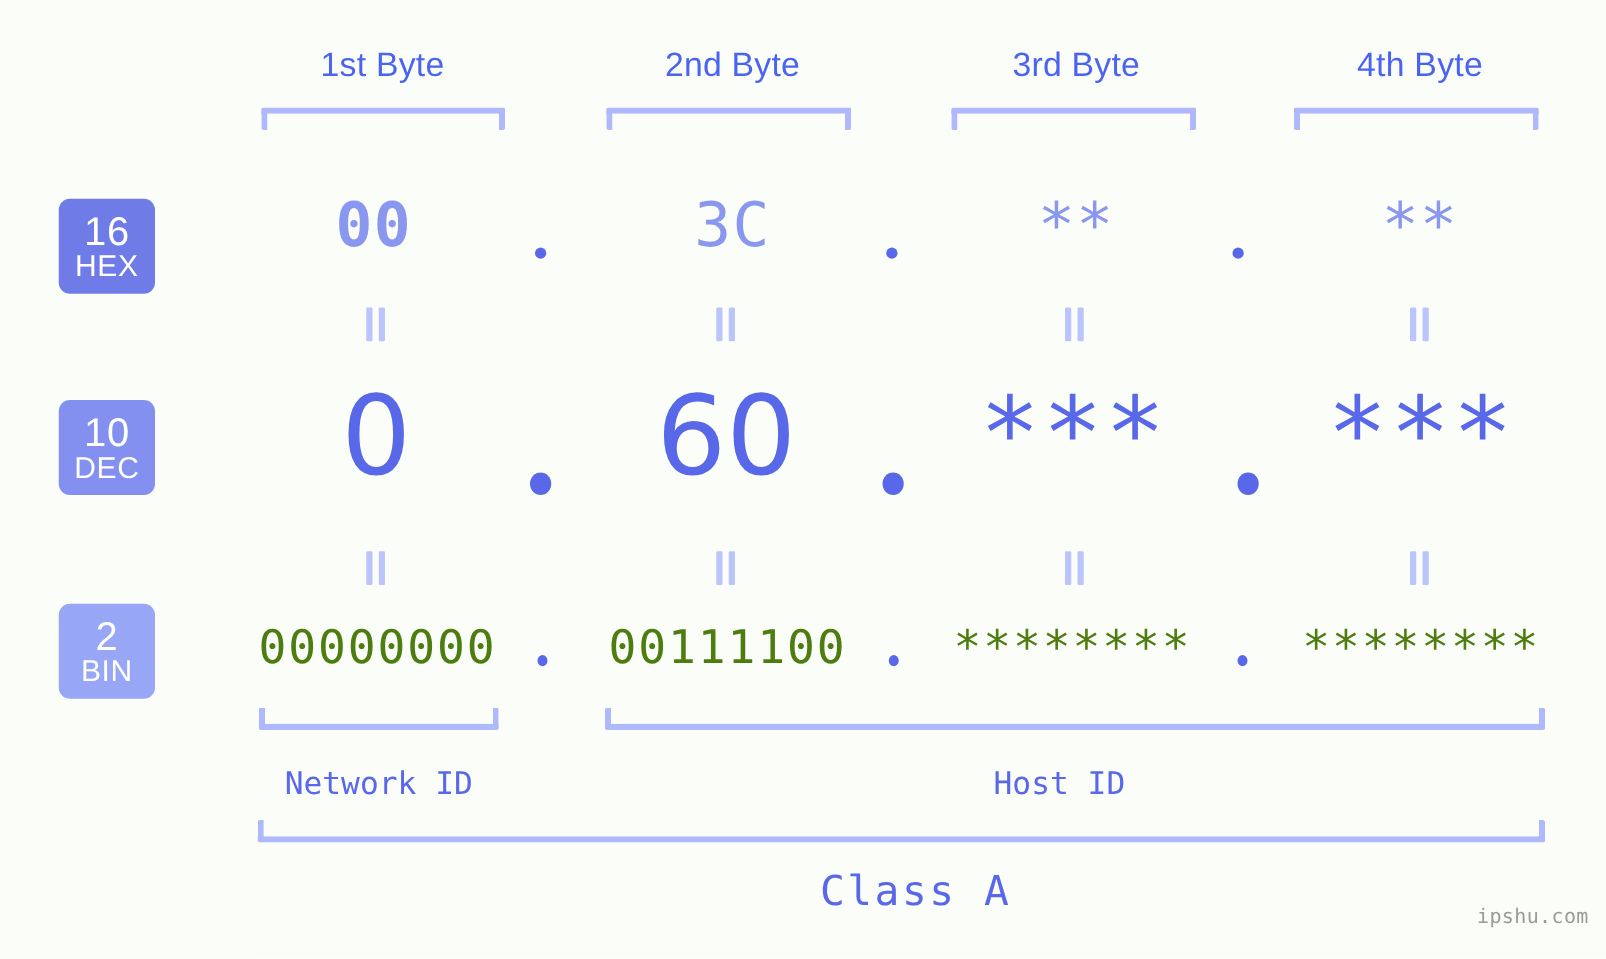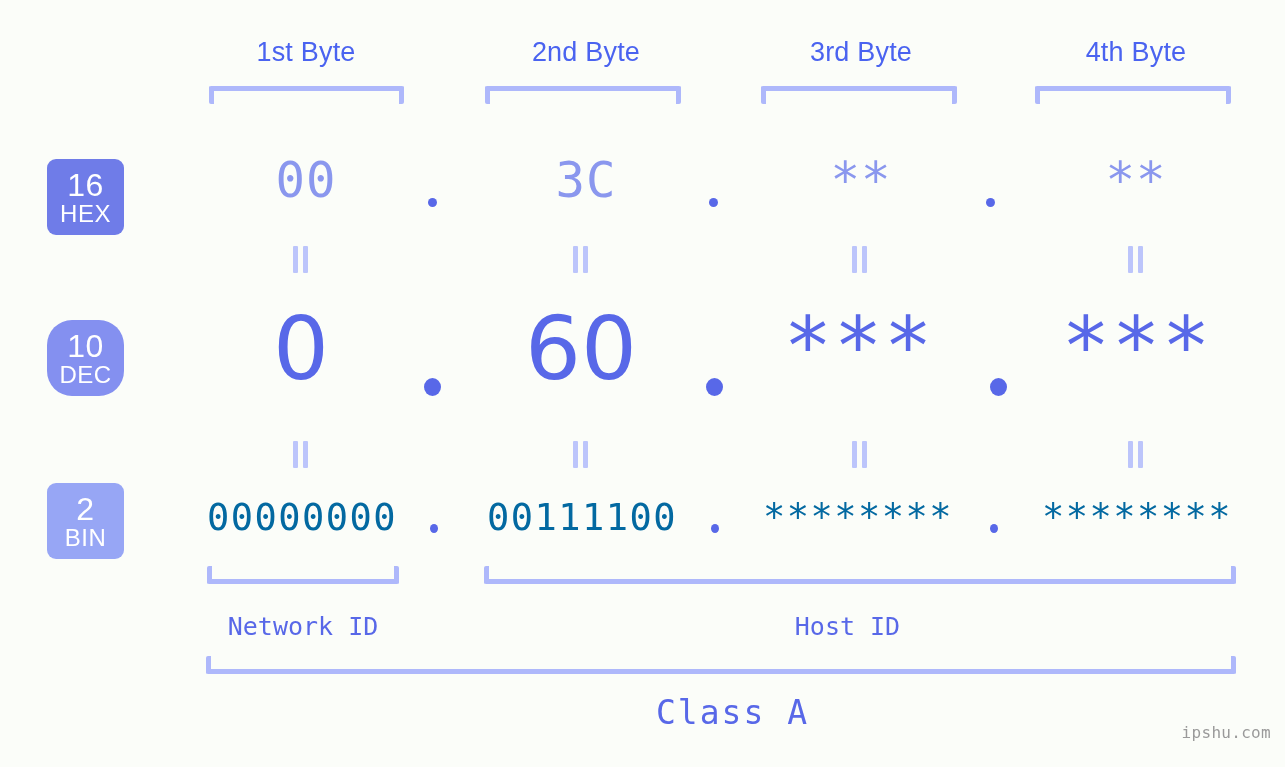--- a/index.html
+++ b/index.html
@@ -106,21 +106,21 @@
   }
   .dec-star {
     font-family: "DejaVu Sans Mono", monospace;
     font-size: 80px;
     color: #5868e8;
     letter-spacing: 2px;
   }
   .bin-val {
     font-family: "DejaVu Sans Mono", monospace;
     font-size: 37px;
-    color: #0369a1;
+    color: #4d7c0f;
     letter-spacing: 1.5px;
   }
 
   
   .dot {
     position: absolute;
     border-radius: 50%;
     background: #5868e8;
   }
   .dot-hex  { width: 9px;  height: 9px;  }
@@ -187,31 +187,31 @@
   <div class="bracket-down" style="left:209px; top:86px; width:195px;"></div>
   <div class="bracket-down" style="left:485px; top:86px; width:196px;"></div>
   <div class="bracket-down" style="left:761px; top:86px; width:196px;"></div>
   <div class="bracket-down" style="left:1035px; top:86px; width:196px;"></div>
 
   <div class="badge" style="top:159px; background:#6f7ce8;">
     <span class="num">16</span>
     <span class="base">HEX</span>
   </div>
 
-  <div class="badge" style="top:320px; background:#8490f0;border-radius:25px;">
+  <div class="badge" style="top:320px; background:#8490f0;">
     <span class="num">10</span>
     <span class="base">DEC</span>
   </div>
 
   <div class="badge" style="top:483px; background:#97a6f5;">
     <span class="num">2</span>
     <span class="base">BIN</span>
   </div>
 
-  <div class="row-cell hex-val" style="left:186px; top:152px; width:240px;">00</div>
+  <div class="row-cell hex-val" style="left:179px; top:152px; width:240px;font-weight:bold;">00</div>
   <div class="dot dot-hex" style="left:428px; top:198px;"></div>
 
   <div class="row-cell hex-val" style="left:466px; top:152px; width:240px;">3C</div>
   <div class="dot dot-hex" style="left:709px; top:198px;"></div>
 
   <div class="row-cell hex-star" style="left:741px; top:152px; width:240px;">**</div>
   <div class="dot dot-hex" style="left:986px; top:198px;"></div>
 
   <div class="row-cell hex-star" style="left:1016px; top:152px; width:240px;">**</div>
 

